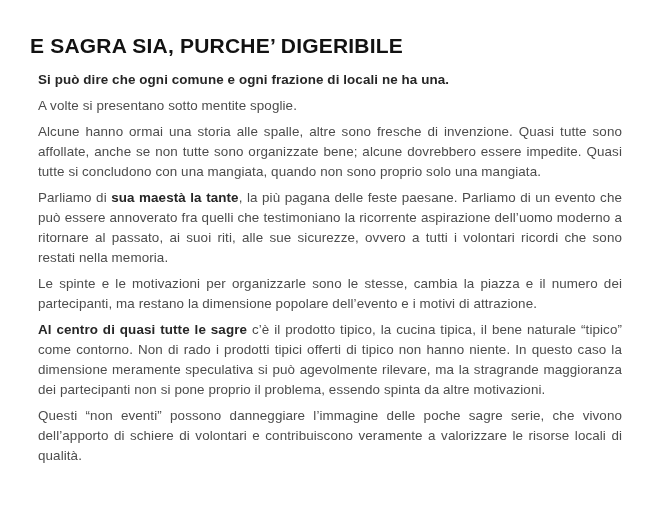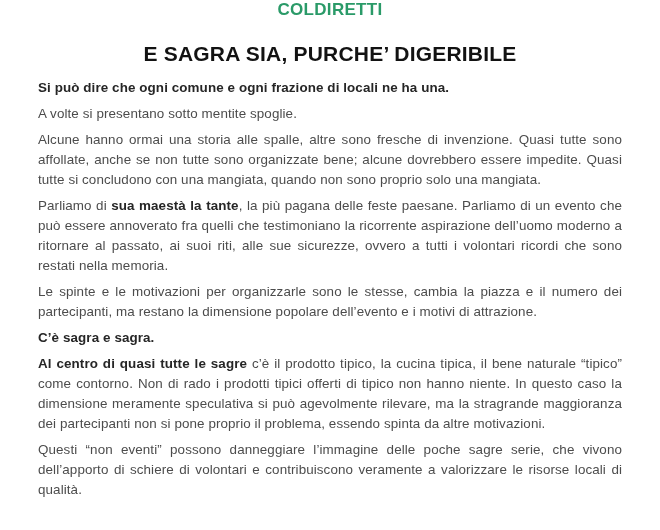--- a/index.html
+++ b/index.html
@@ -24,25 +24,25 @@
     padding-top: 2px;
     font-weight: bold;
     font-size: 17px;
     line-height: 16px;
     letter-spacing: 0.3px;
   }
   .logo div {
     display: block;
   }
   .page-title {
-    text-align: center;
+    text-align: left;
     font-weight: bold;
     font-size: 21px;
     color: #121212;
-    margin: 24px 30px 12px 30px;
+    margin: 32px 30px 12px 30px;
     letter-spacing: 0.2px;
   }
   .article {
     margin: 0 38px;
   }
   .article p {
     font-size: 13.4px;
     line-height: 20px;
     margin: 0 0 6px 0;
     text-align: justify;
@@ -53,29 +53,27 @@
     color: #262626;
     font-weight: bold;
   }
 </style>
 </head>
 <body>
 
 <div class="page">
 
   <div class="logo" style="color: rgb(42, 154, 104);">
-    <div>COLDIRETTI</div>
   </div>
 
   <div class="page-title">E SAGRA SIA, PURCHE’ DIGERIBILE</div>
 
   <div class="article" id="article-body">
       <p><b>Si può dire che ogni comune e ogni frazione di locali ne ha una.</b></p>
       <p><span>A volte si presentano sotto mentite spoglie.</span></p>
       <p><span>Alcune hanno ormai una storia alle spalle, altre sono fresche di invenzione. Quasi tutte sono affollate, anche se non tutte sono organizzate bene; alcune dovrebbero essere impedite. Quasi tutte si concludono con una mangiata, quando non sono proprio solo una mangiata.</span></p>
       <p><span>Parliamo di </span><b>sua maestà la tante</b><span>, la più pagana delle feste paesane. Parliamo di un evento che può essere annoverato fra quelli che testimoniano la ricorrente aspirazione dell’uomo moderno a ritornare al passato, ai suoi riti, alle sue sicurezze, ovvero a tutti i volontari ricordi che sono restati nella memoria.</span></p>
       <p><span>Le spinte e le motivazioni per organizzarle sono le stesse, cambia la piazza e il numero dei partecipanti, ma restano la dimensione popolare dell’evento e i motivi di attrazione.</span></p>
-      <p><b>C’è sagra e sagra.</b></p>
       <p><b>Al centro di quasi tutte le sagre</b><span> c’è il prodotto tipico, la cucina tipica, il bene naturale “tipico” come contorno. Non di rado i prodotti tipici offerti di tipico non hanno niente. In questo caso la dimensione meramente speculativa si può agevolmente rilevare, ma la stragrande maggioranza dei partecipanti non si pone proprio il problema, essendo spinta da altre motivazioni.</span></p>
       <p><span>Questi “non eventi” possono danneggiare l’immagine delle poche sagre serie, che vivono dell’apporto di schiere di volontari e contribuiscono veramente a valorizzare le risorse locali di qualità.</span></p>
     </div>
 
 </div>
 
 </body></html>

